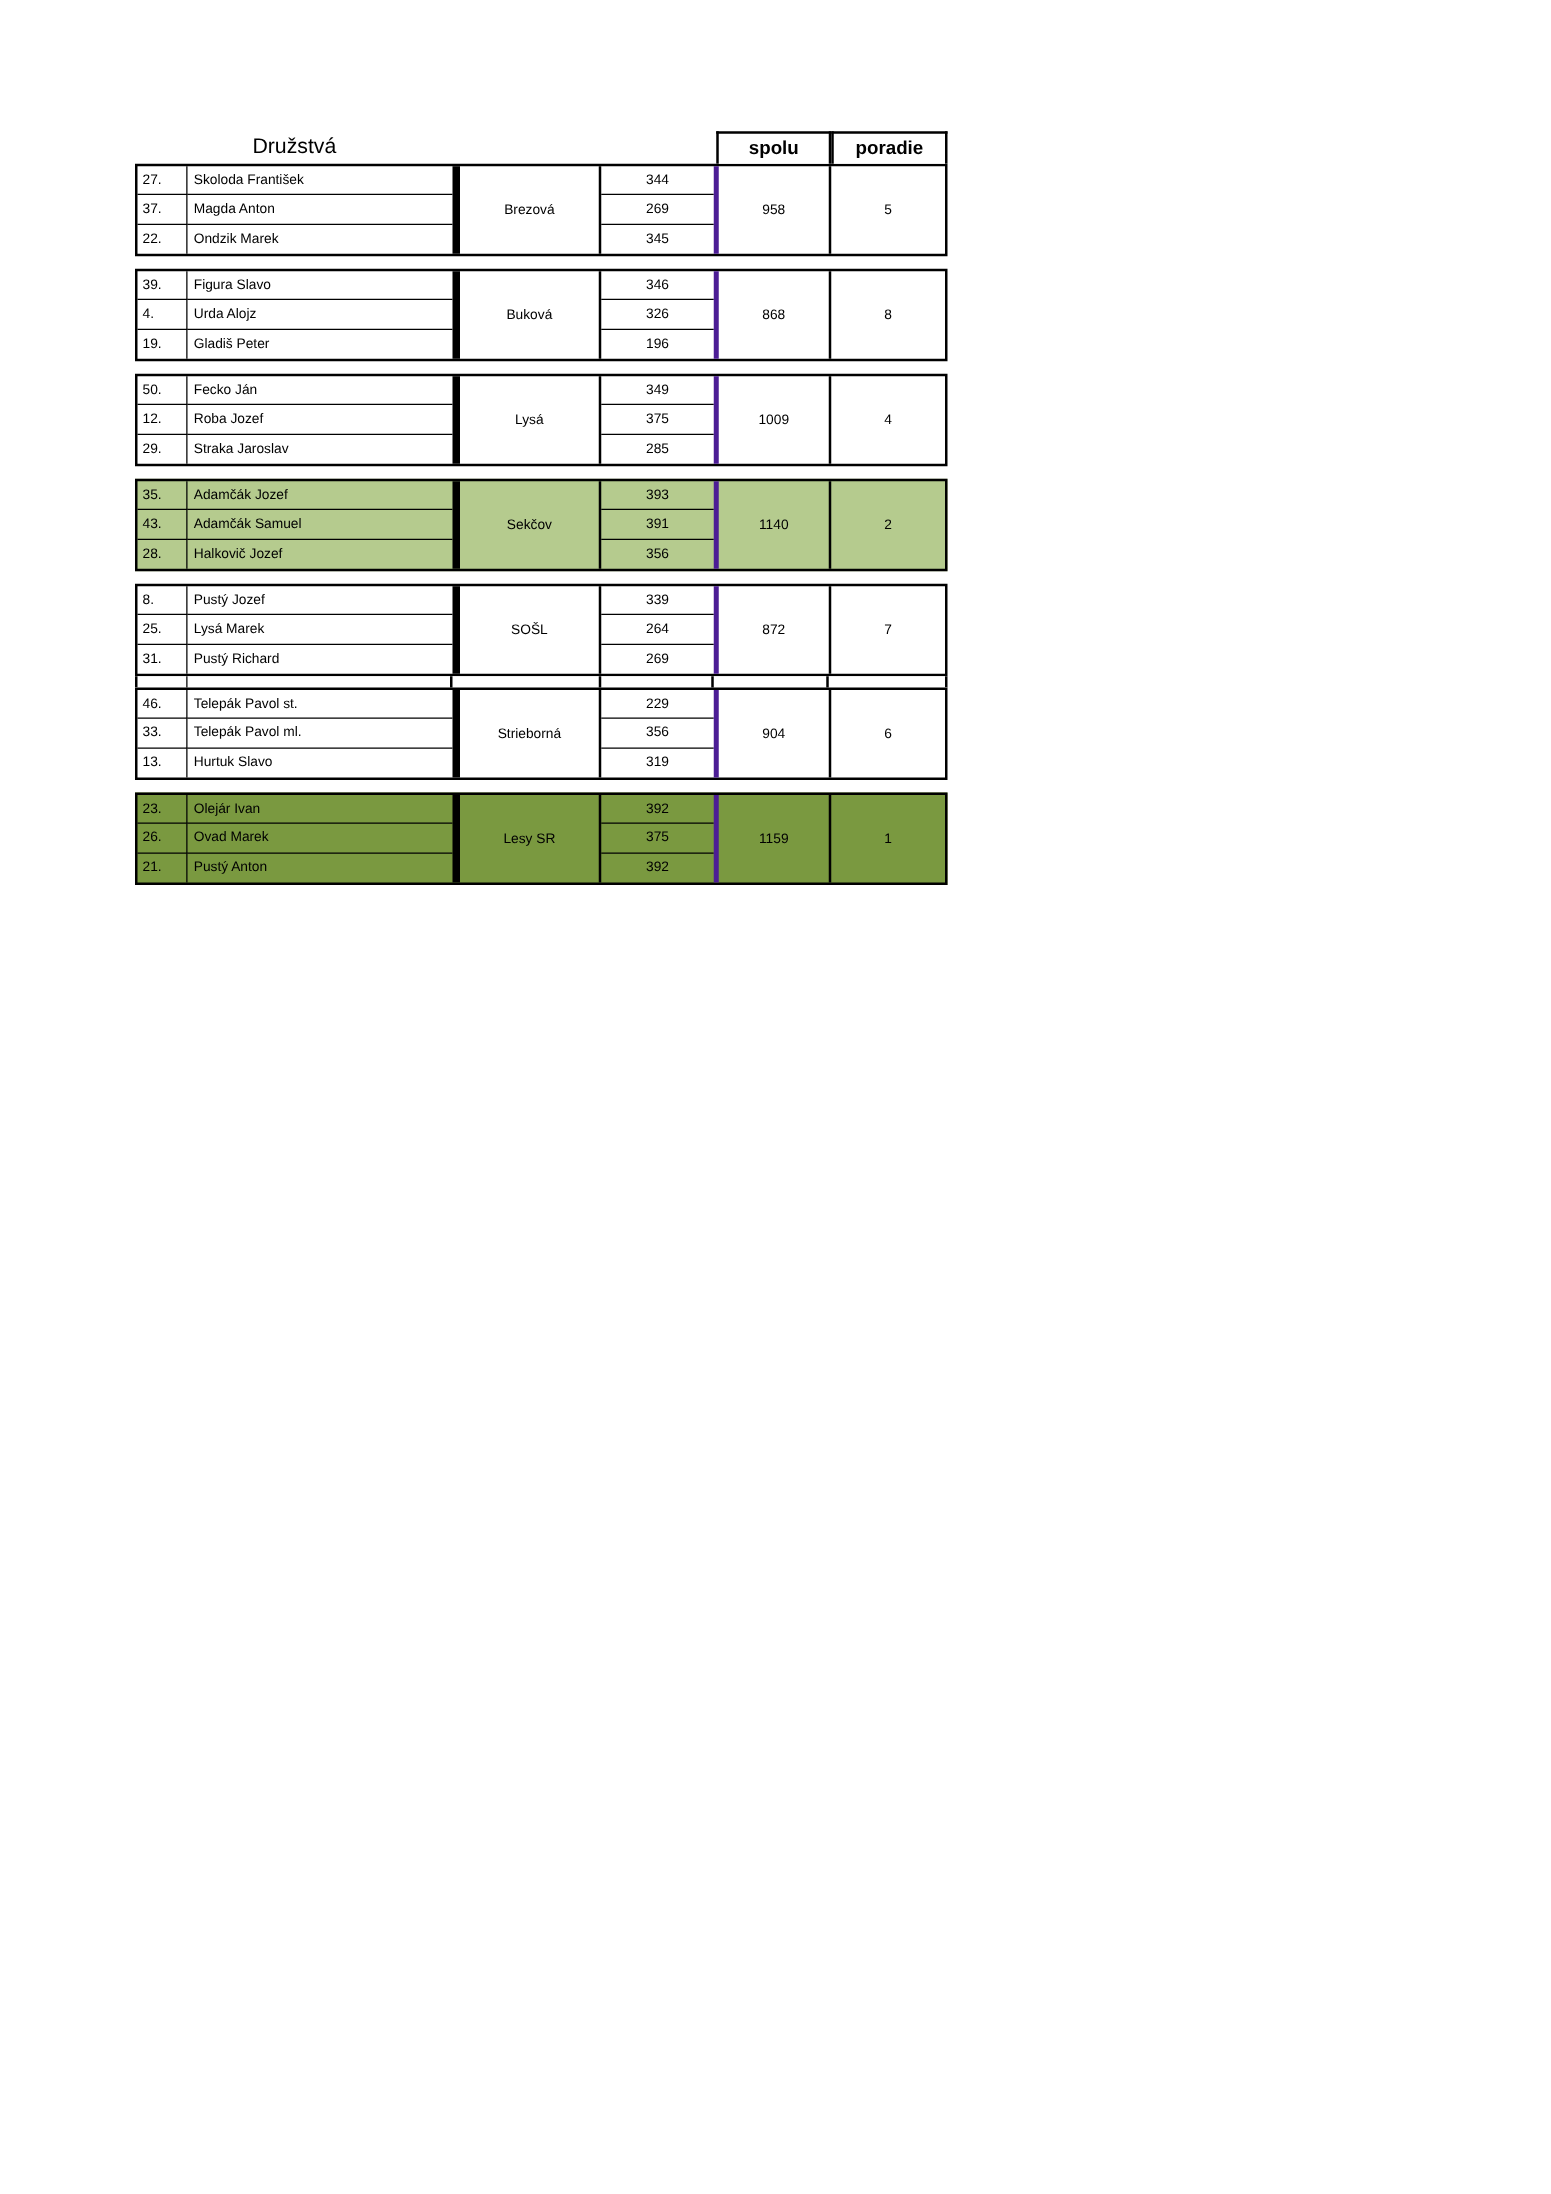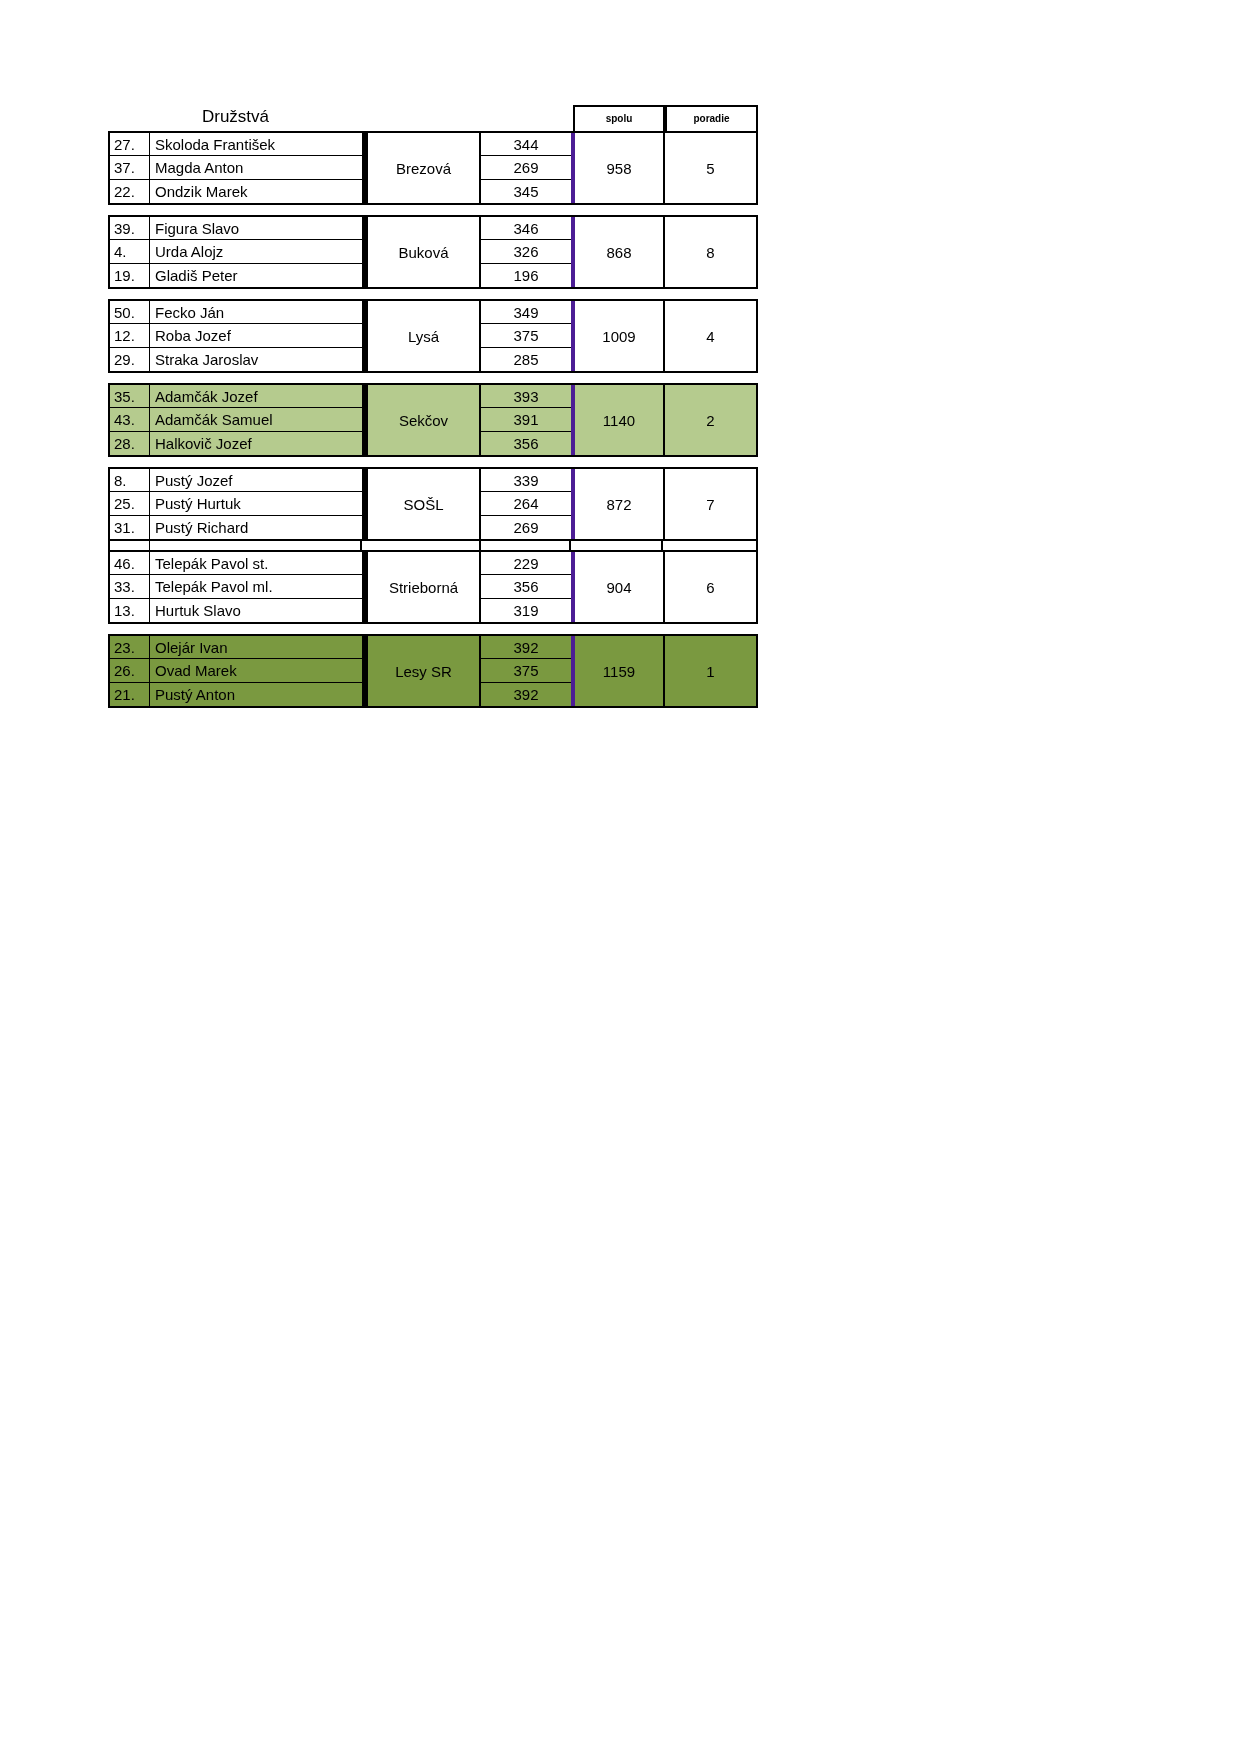--- a/index.html
+++ b/index.html
@@ -30,40 +30,40 @@
     text-align: center;
     line-height: 24px;
     color: #000;
   }
   .total-header, .rank-header {
     position: absolute;
     top: 0;
     height: 26px;
     border: 2px solid #000;
     border-bottom: none;
-    font-size: 10px;
+    font-size: 15px;
     font-weight: bold;
     text-align: center;
     line-height: 24px;
     color: #000;
     background: #fff;
   }
   .total-header { left: 465px; width: 92px; }
   .rank-header  { left: 557px; width: 93px; }
 
   .group {
     display: grid;
     grid-template-columns: 40px 212px 119px 90px 92px 93px;
     grid-template-rows: repeat(3, 1fr);
     width: 650px;
     height: 74px;
     border: 2px solid #000;
     background: #ffffff;
     margin-bottom: 10px;
-    font-size: 15px;
+    font-size: 11px;
     color: #000;
   }
   .group.no-gap { margin-bottom: 0; }
   .cell {
     display: flex;
     align-items: center;
     overflow: hidden;
     white-space: nowrap;
   }
   .c1 { grid-column: 1; padding-left: 4px; border-right: 1.5px solid #000; }
@@ -156,21 +156,21 @@
     <div class="cell c4 r1">393</div>
     <div class="cell c4 r2">391</div>
     <div class="cell c4 r3">356</div>
     <div class="cell c5">1140</div>
     <div class="cell c6">2</div>
   </div>
         <div class="group no-gap">
     <div class="cell c1 r1">8.</div>
     <div class="cell c2 r1">Pustý Jozef</div>
     <div class="cell c1 r2">25.</div>
-    <div class="cell c2 r2">Pustý Hurtuk</div>
+    <div class="cell c2 r2">Lysá Marek</div>
     <div class="cell c1 r3">31.</div>
     <div class="cell c2 r3">Pustý Richard</div>
     <div class="cell c3">SOŠL</div>
     <div class="cell c4 r1">339</div>
     <div class="cell c4 r2">264</div>
     <div class="cell c4 r3">269</div>
     <div class="cell c5">872</div>
     <div class="cell c6">7</div>
   </div>
         <div class="spacer-row">

